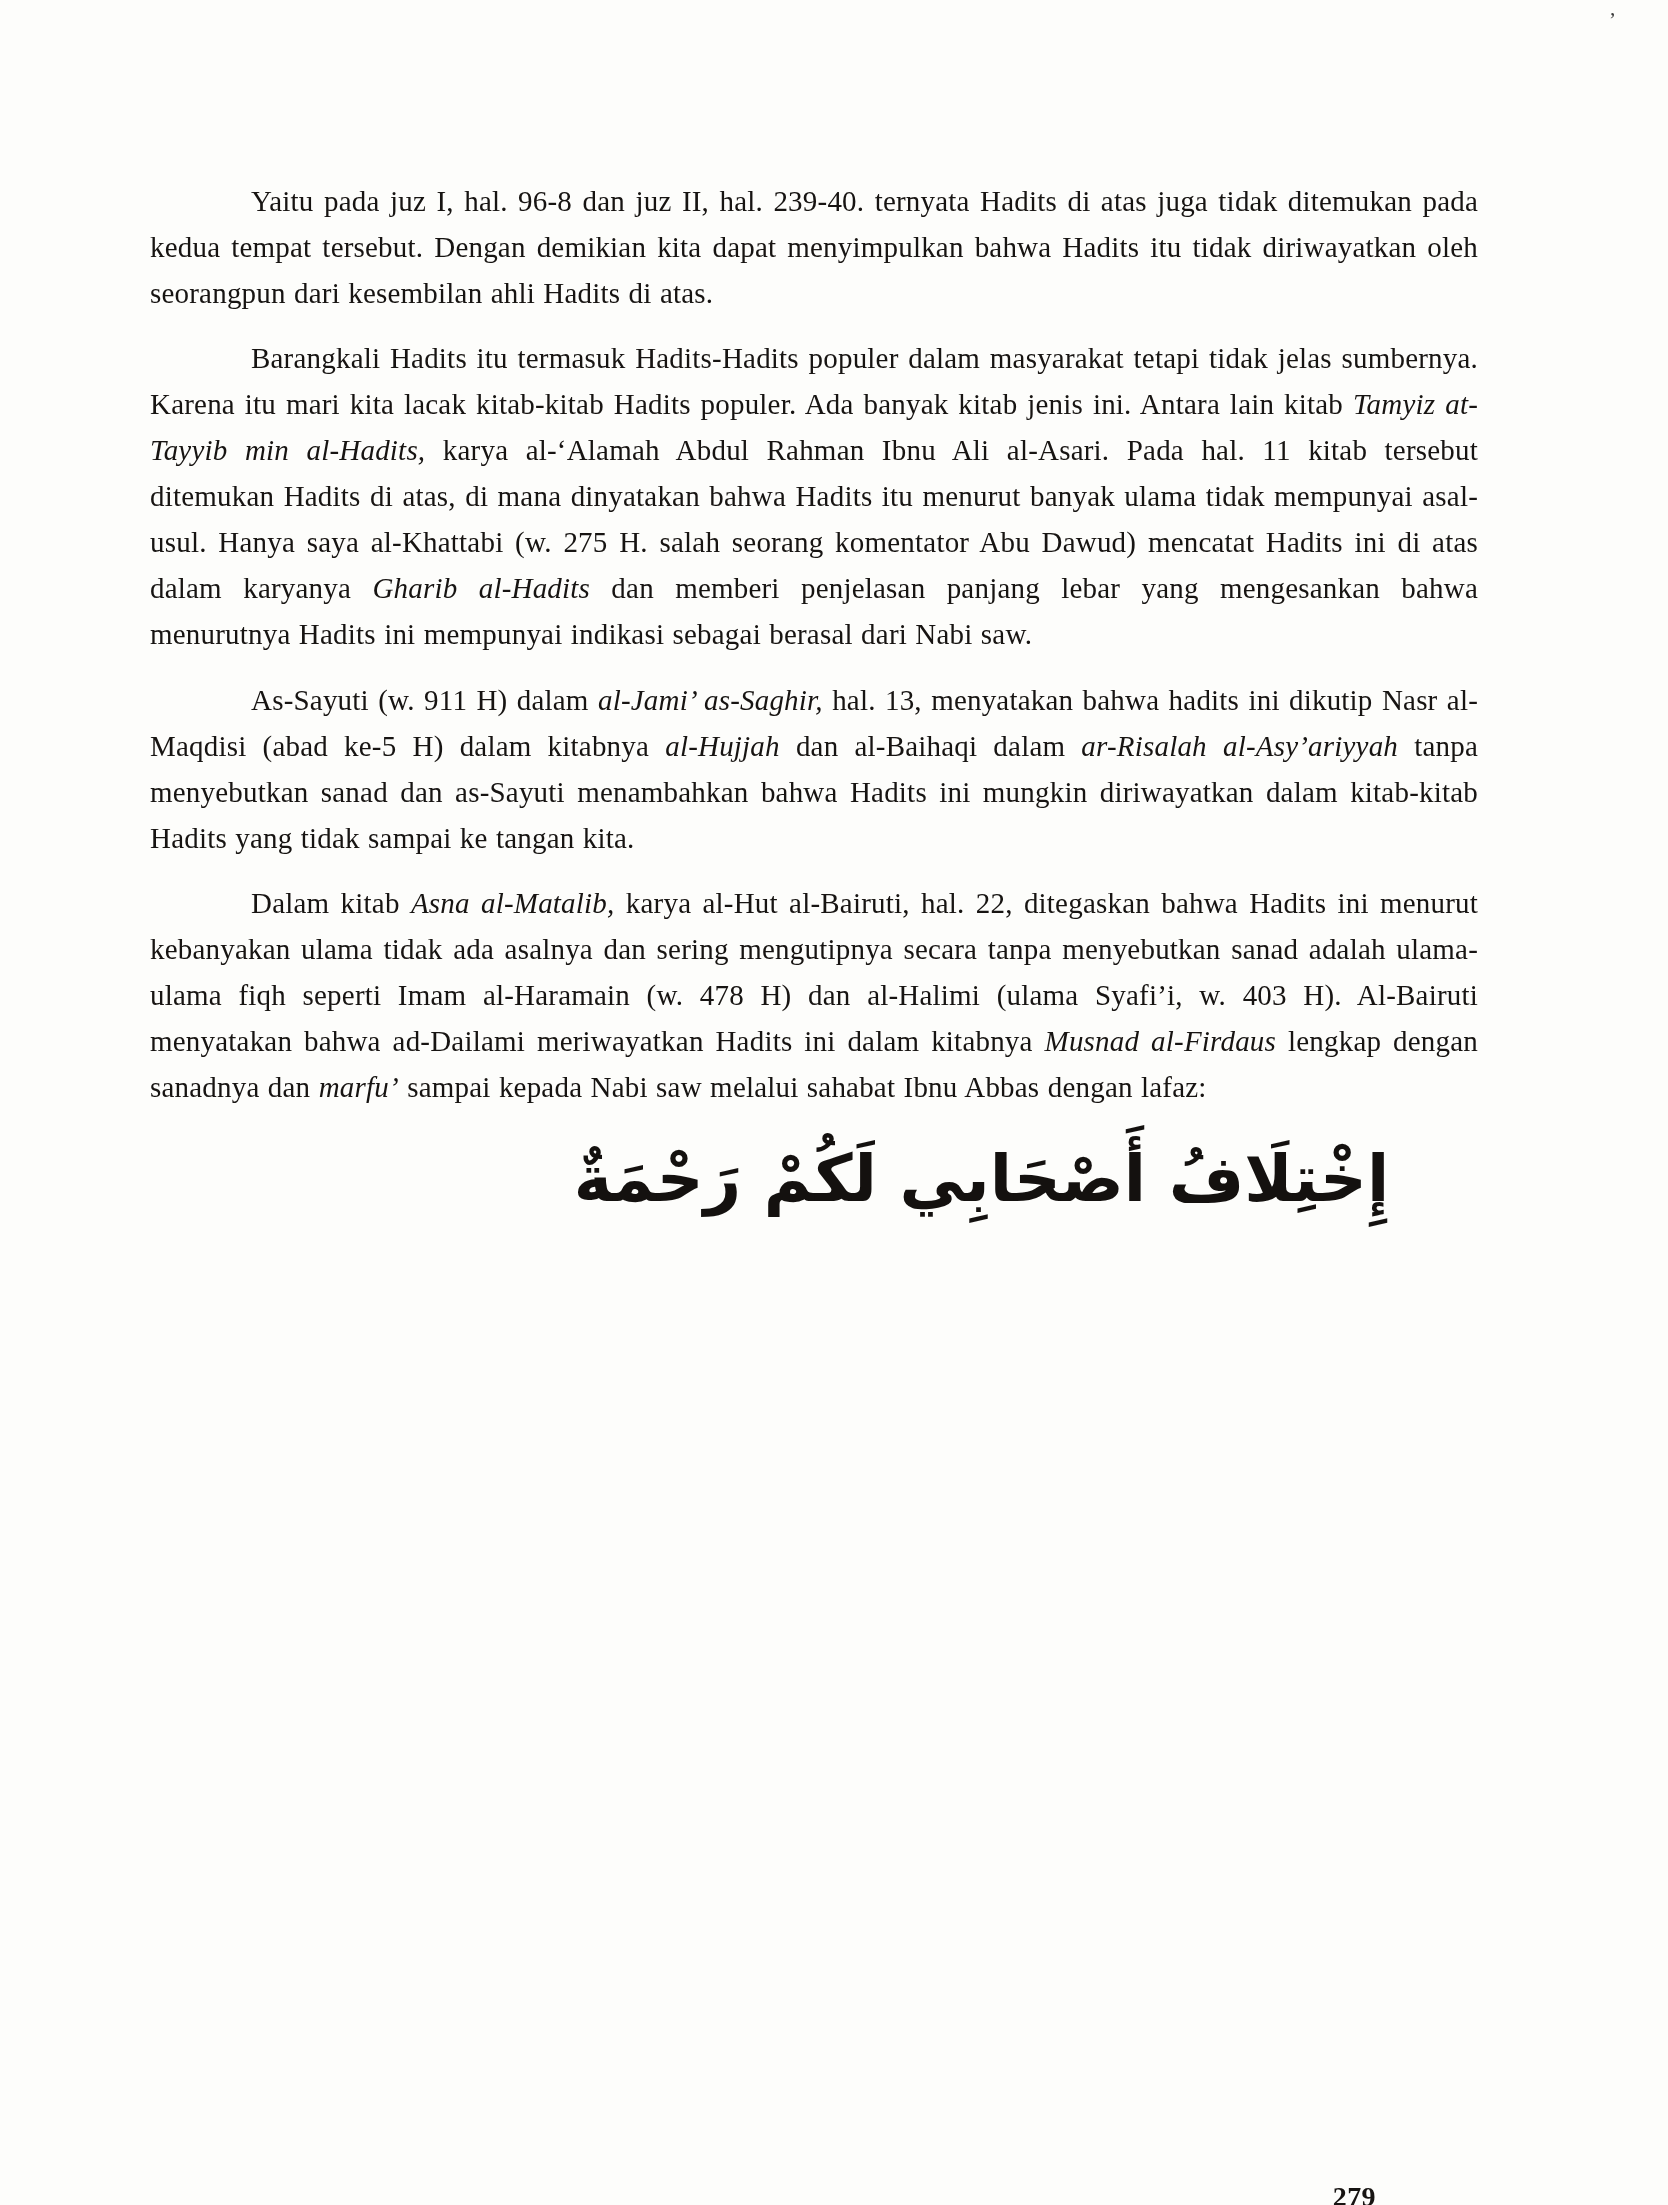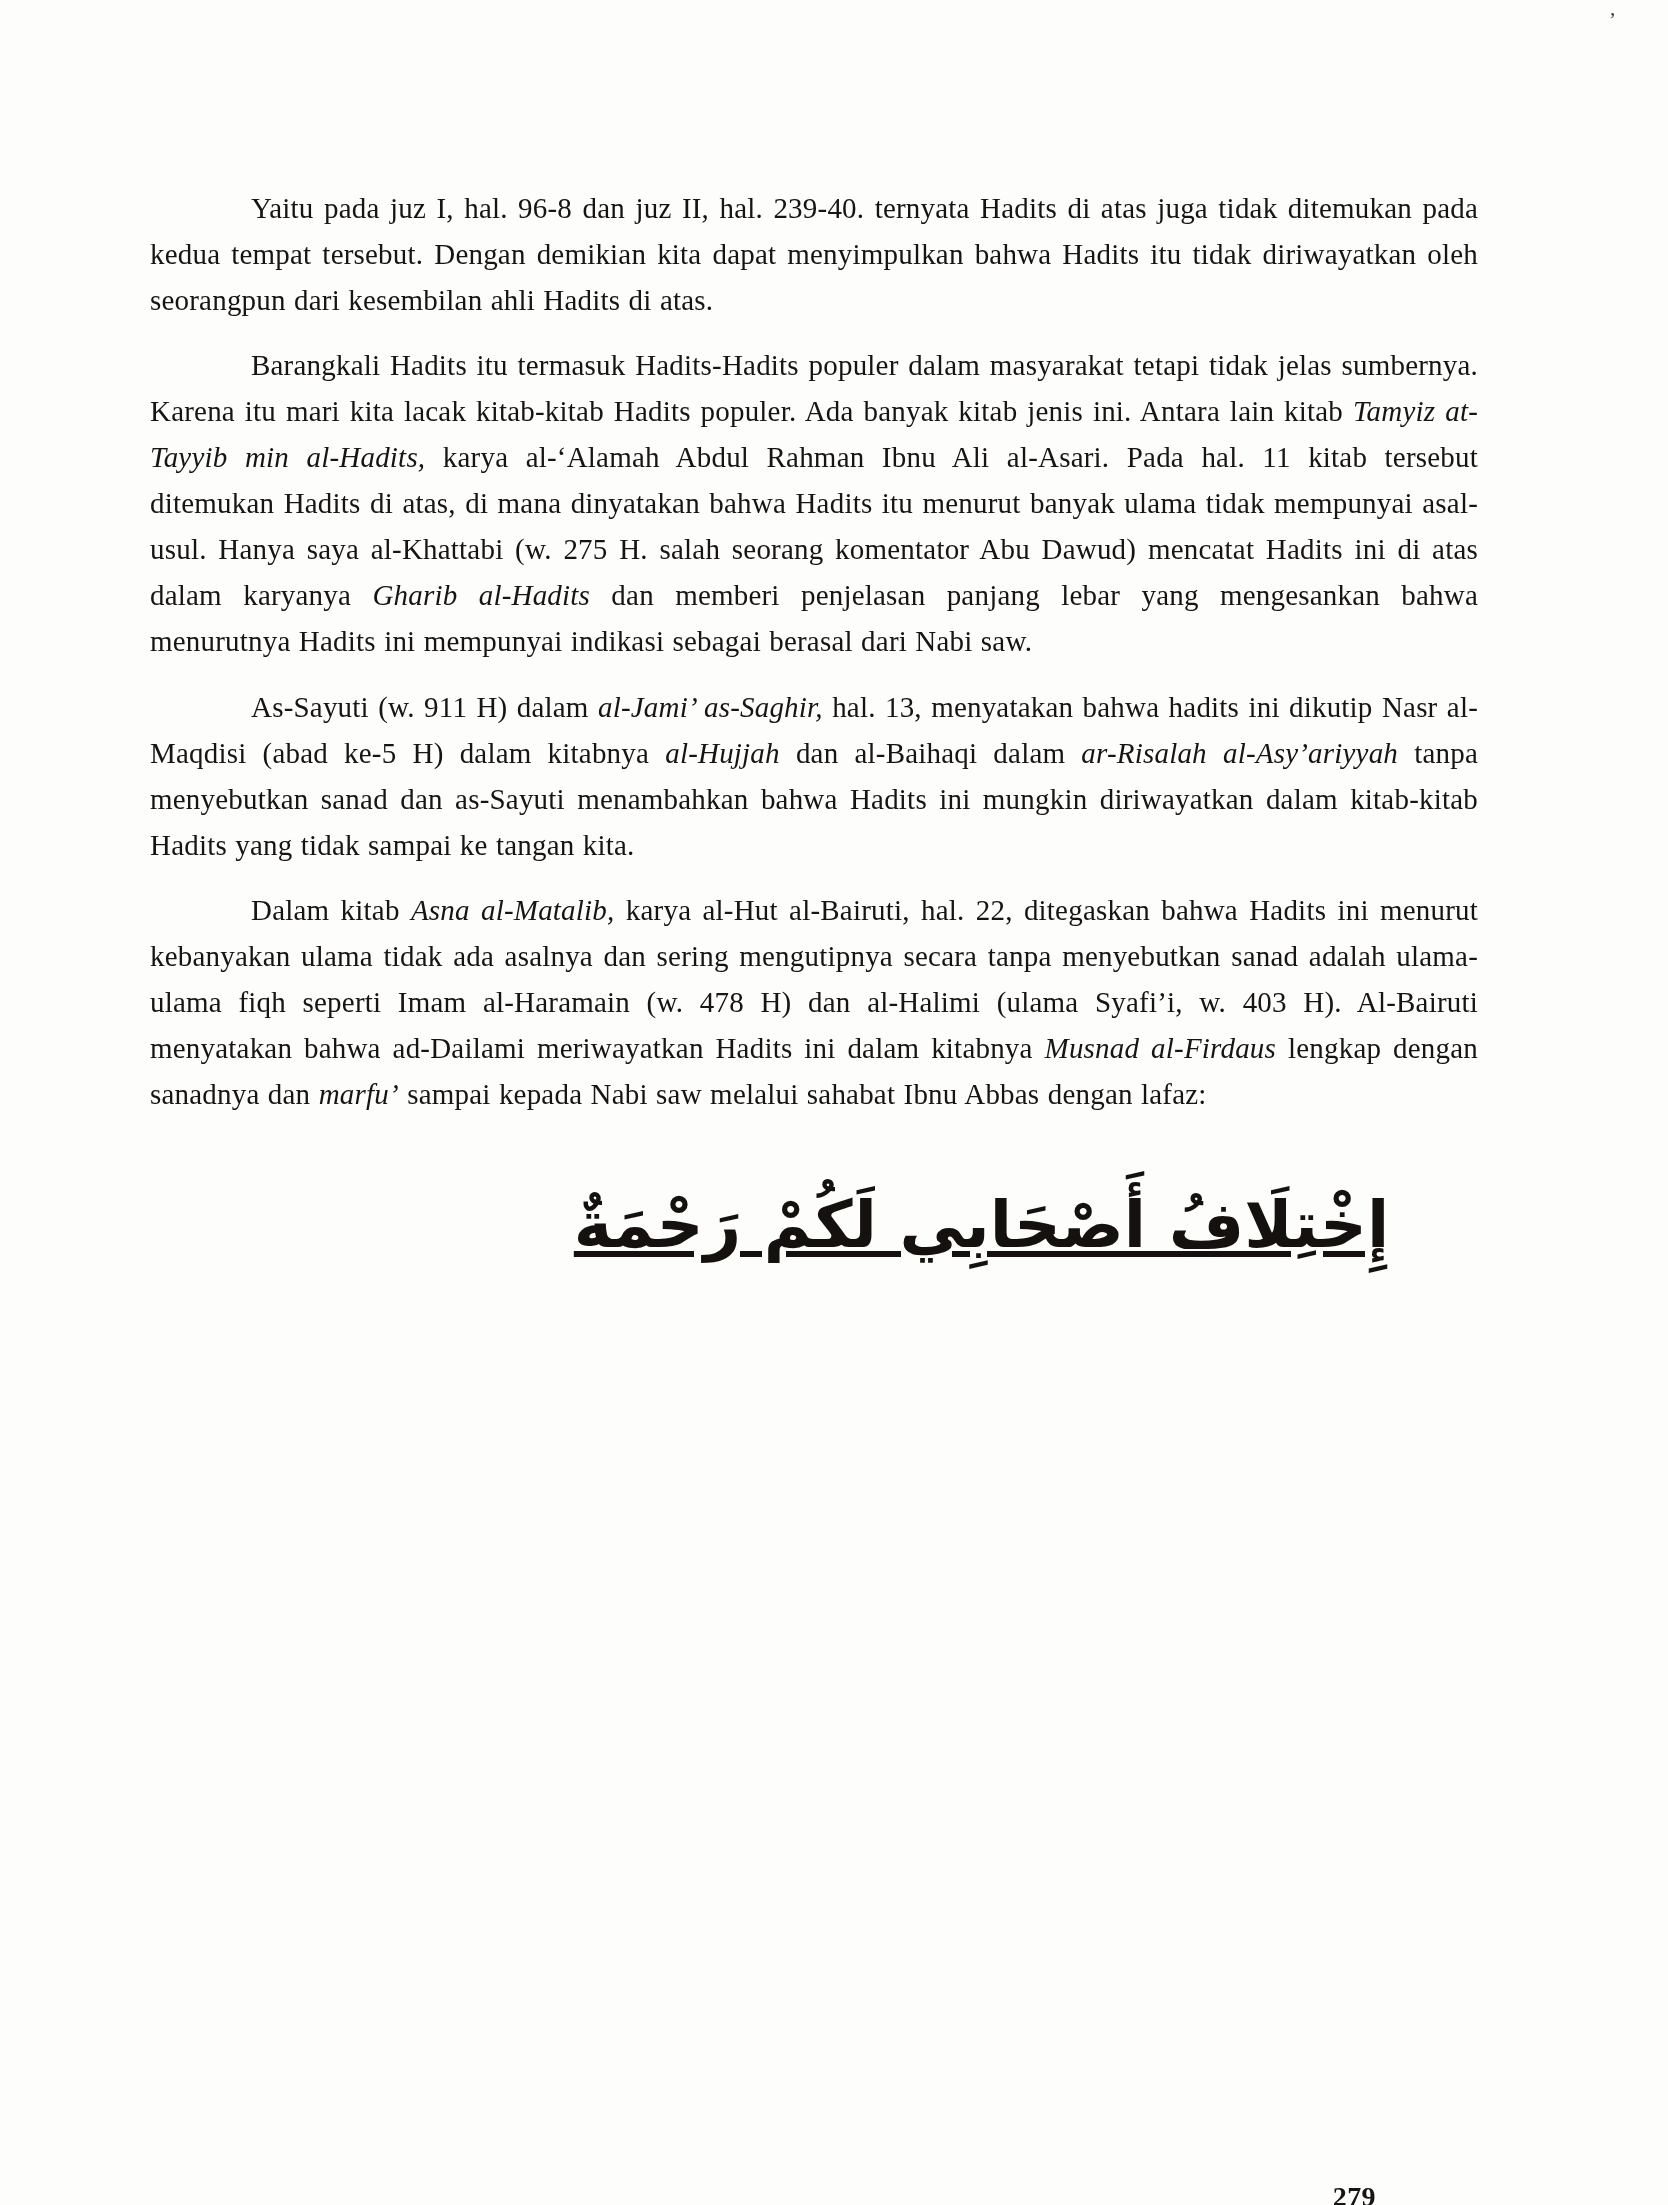--- a/index.html
+++ b/index.html
@@ -12,48 +12,47 @@
     width: 1669px;
     height: 2477px;
     margin: 0 auto;
     background: #fdfdfb;
     color: #171412;
     font-family: "Liberation Serif", "DejaVu Serif", serif;
     overflow: hidden;
   }
   .text-block {
     position: absolute;
-    top: 185px;
+    top: 178px;
     left: 150px;
     width: 1328px;
   }
   p.para {
     font-size: 29px;
     line-height: 46px;
     text-align: justify;
     text-indent: 101px;
     margin: 0 0 19.4px 0;
     letter-spacing: 0.2px;
     word-spacing: 0.9px;
   }
   p.para .it {
     font-style: italic;
   }
   .arabic-line {
-    margin-top: 70px;
+    margin-top: 31px;
     width: 100%;
     text-align: center;
     padding-left: 335px;
     box-sizing: border-box;
     font-family: "DejaVu Sans", sans-serif;
     font-size: 65px;
     font-weight: bold;
     direction: rtl;
     color: #14110f;
-    text-decoration: underline;
   }
   .page-number {
     position: absolute;
     top: 2181px;
     right: 293px;
     font-size: 28px;
     font-weight: bold;
     letter-spacing: 0.4px;
   }
   .stray-mark {

